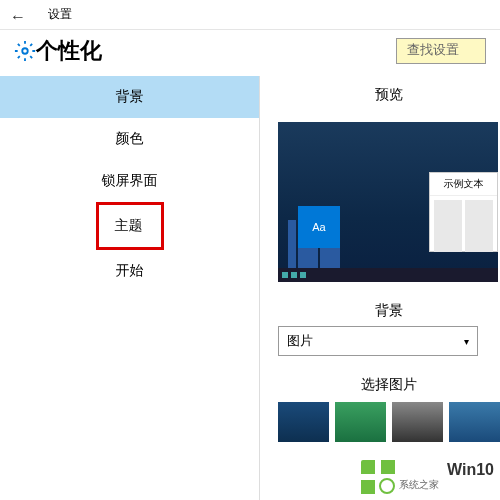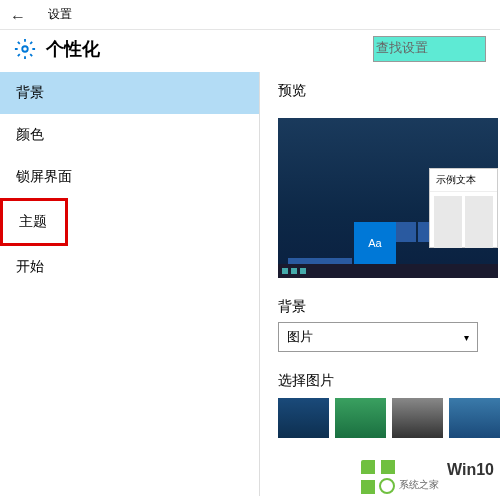--- a/index.html
+++ b/index.html
@@ -5,39 +5,39 @@
     * { margin: 0; padding: 0; box-sizing: border-box; font-family: "Microsoft YaHei", "Segoe UI", sans-serif; }
     body { width: 500px; height: 500px; background: #fff; overflow: hidden; position: relative; }
     
     .titlebar { height: 30px; display: flex; align-items: center; padding: 0 10px; font-size: 12px; border-bottom: 1px solid #e5e5e5; }
     .back-arrow { width: 24px; font-size: 16px; color: #333; }
     .titlebar-text { margin-left: 14px; }
     
     .header { display: flex; align-items: center; padding: 6px 14px 10px 14px; justify-content: space-between; }
     .header-left { display: flex; align-items: center; }
     .gear-icon svg { display: block; }
-    .header-title { font-size: 18px; font-weight: 600; margin-left: 10px; }
-    .search-box { border: 1px solid #999; width: 113px; height: 26px; padding: 2px 2px; font-size: 13px; color: #666; background: #5eead4; overflow: hidden; white-space: nowrap; }
+    .header-title { font-size: 22px; font-weight: 600; }
+    .search-box { border: 1px solid #999; width: 90px; height: 26px; padding: 2px 10px; font-size: 13px; color: #666; background: #fef9c3; overflow: hidden; white-space: nowrap; }
     
-    .content { display: flex; height: calc(100% - 76px); }
+    .content { display: flex; height: calc(100% - 76px); text-align: center; }
     
     .sidebar { width: 260px; border-right: 1px solid #ddd; }
     .nav-item { padding: 12px 16px; font-size: 14px; color: #000; cursor: pointer; position: relative; }
     .nav-item.active { background: #b3dcf5; }
     .nav-item.highlighted { display: inline-block; padding: 8px 18px 8px 14px; margin: 4px 0 4px 2px; }
     .highlight-box { border: 3px solid #dc0000; display: inline-block; }
     
     .main { flex: 1; padding: 10px 0 0 18px; overflow: hidden; }
     .section-title { font-size: 14px; font-weight: 400; margin-bottom: 18px; }
     
     .preview-box { width: 220px; height: 160px; background: linear-gradient(180deg, #1a3a5c 0%, #0d2847 60%, #0a2040 100%); position: relative; overflow: hidden; }
     .preview-taskbar { position: absolute; bottom: 0; left: 0; right: 0; height: 14px; background: #1a1a2e; display: flex; align-items:center; padding: 0 4px; gap:3px;}
     .preview-taskbar .dot { width:6px; height:6px; background:#4aa; }
     .preview-tiles { position: absolute; bottom: 14px; left: 10px; display: flex; gap: 2px; align-items: flex-end; }
-    .tile-col { display: flex; flex-direction: row; gap: 0; }
+    .tile-col { display: flex; flex-direction: column; gap: 0; }
     .tile-sm { width: 8px; height: 6px; background: #2a5aa0; }
     .tile-big { width: 42px; height: 42px; background: #0078d7; display: flex; align-items: center; justify-content: center; color: #fff; font-size: 11px; }
     .tile-med { width: 20px; height: 20px; background: #2a5aa0; }
     .preview-window { position: absolute; top: 50px; right: 0; width: 69px; height: 80px; background: #fff; border: 1px solid #ccc; }
     .preview-window-title { font-size: 10px; padding: 4px 6px; border-bottom: 1px solid #eee; }
     .preview-window-body { height: 60px; display:flex; padding:4px; gap:3px;}
     .preview-window-body div { background:#e8e8e8; flex:1; }
     
     .form-label { font-size: 14px; margin-top: 20px; margin-bottom: 6px; }
     .dropdown { border: 1px solid #999; padding: 5px 8px; width: 200px; font-size: 13px; display: flex; justify-content: space-between; align-items: center; }

